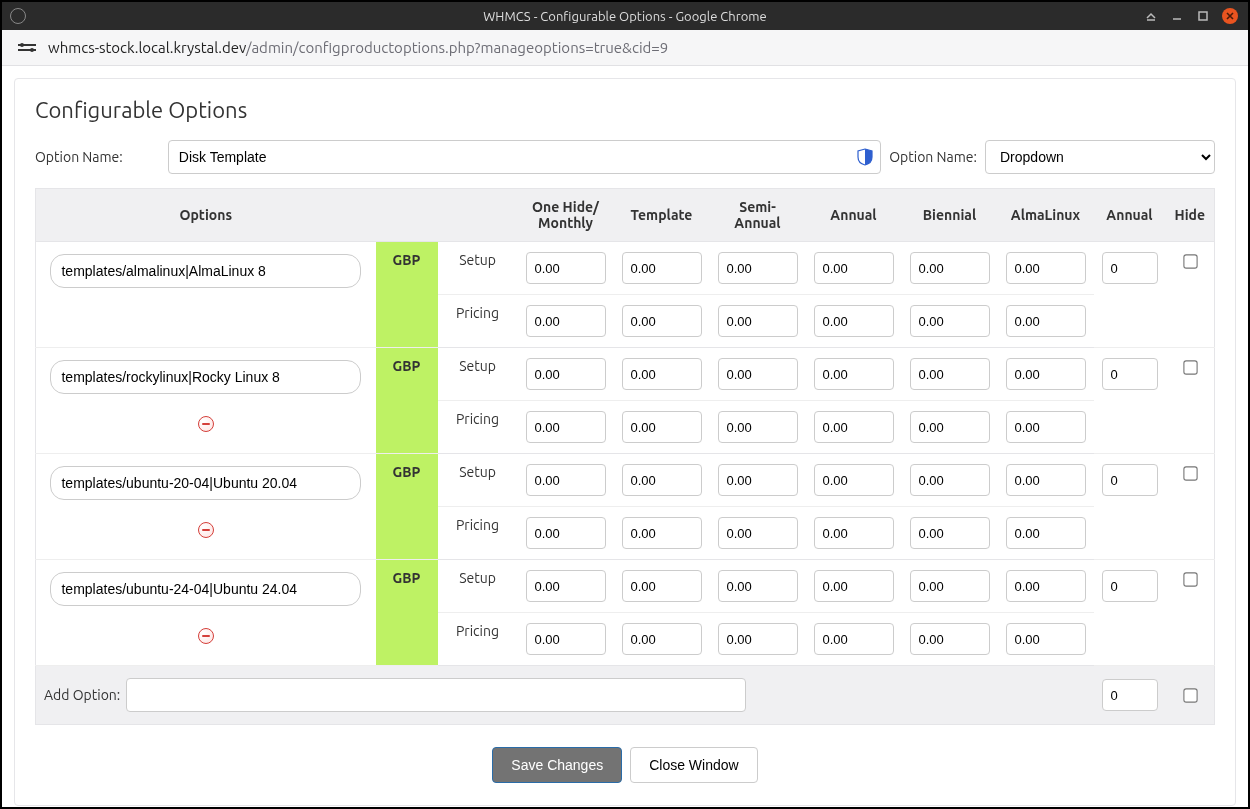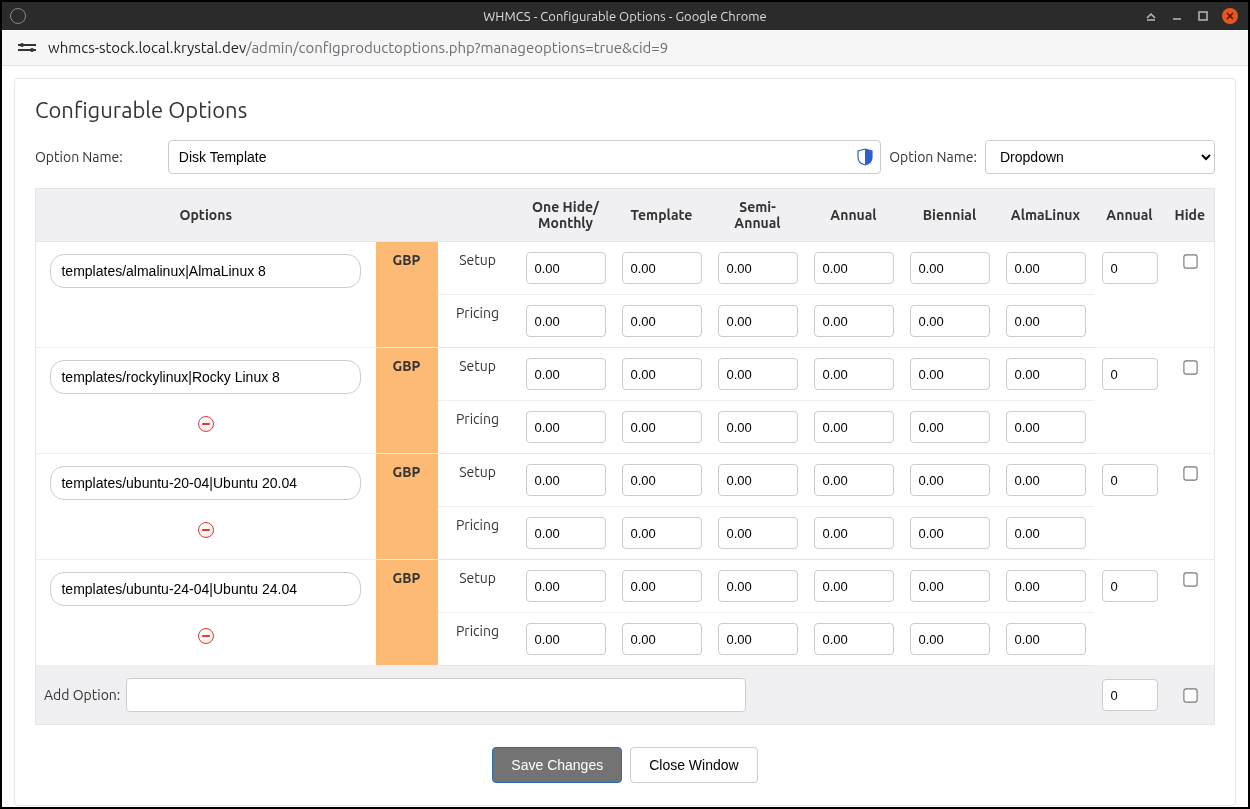--- a/index.html
+++ b/index.html
@@ -186,21 +186,21 @@
     margin-top: 22px;
     background: radial-gradient(circle at 30% 30%, #fff, #ffe3e1);
   }
   .delete-icon::before {
     content: '';
     width: 8px; height: 2px;
     background: #d43f3a;
     border-radius: 1px;
   }
   td.currency-cell {
-    background: #fdba74;
+    background: #bef264;
     font-weight: 700;
     vertical-align: top;
     padding-top: 14px;
     width: 62px;
   }
   td.rowlabel {
     font-weight: 400;
     width: 80px;
     padding-top: 16px;
   }

